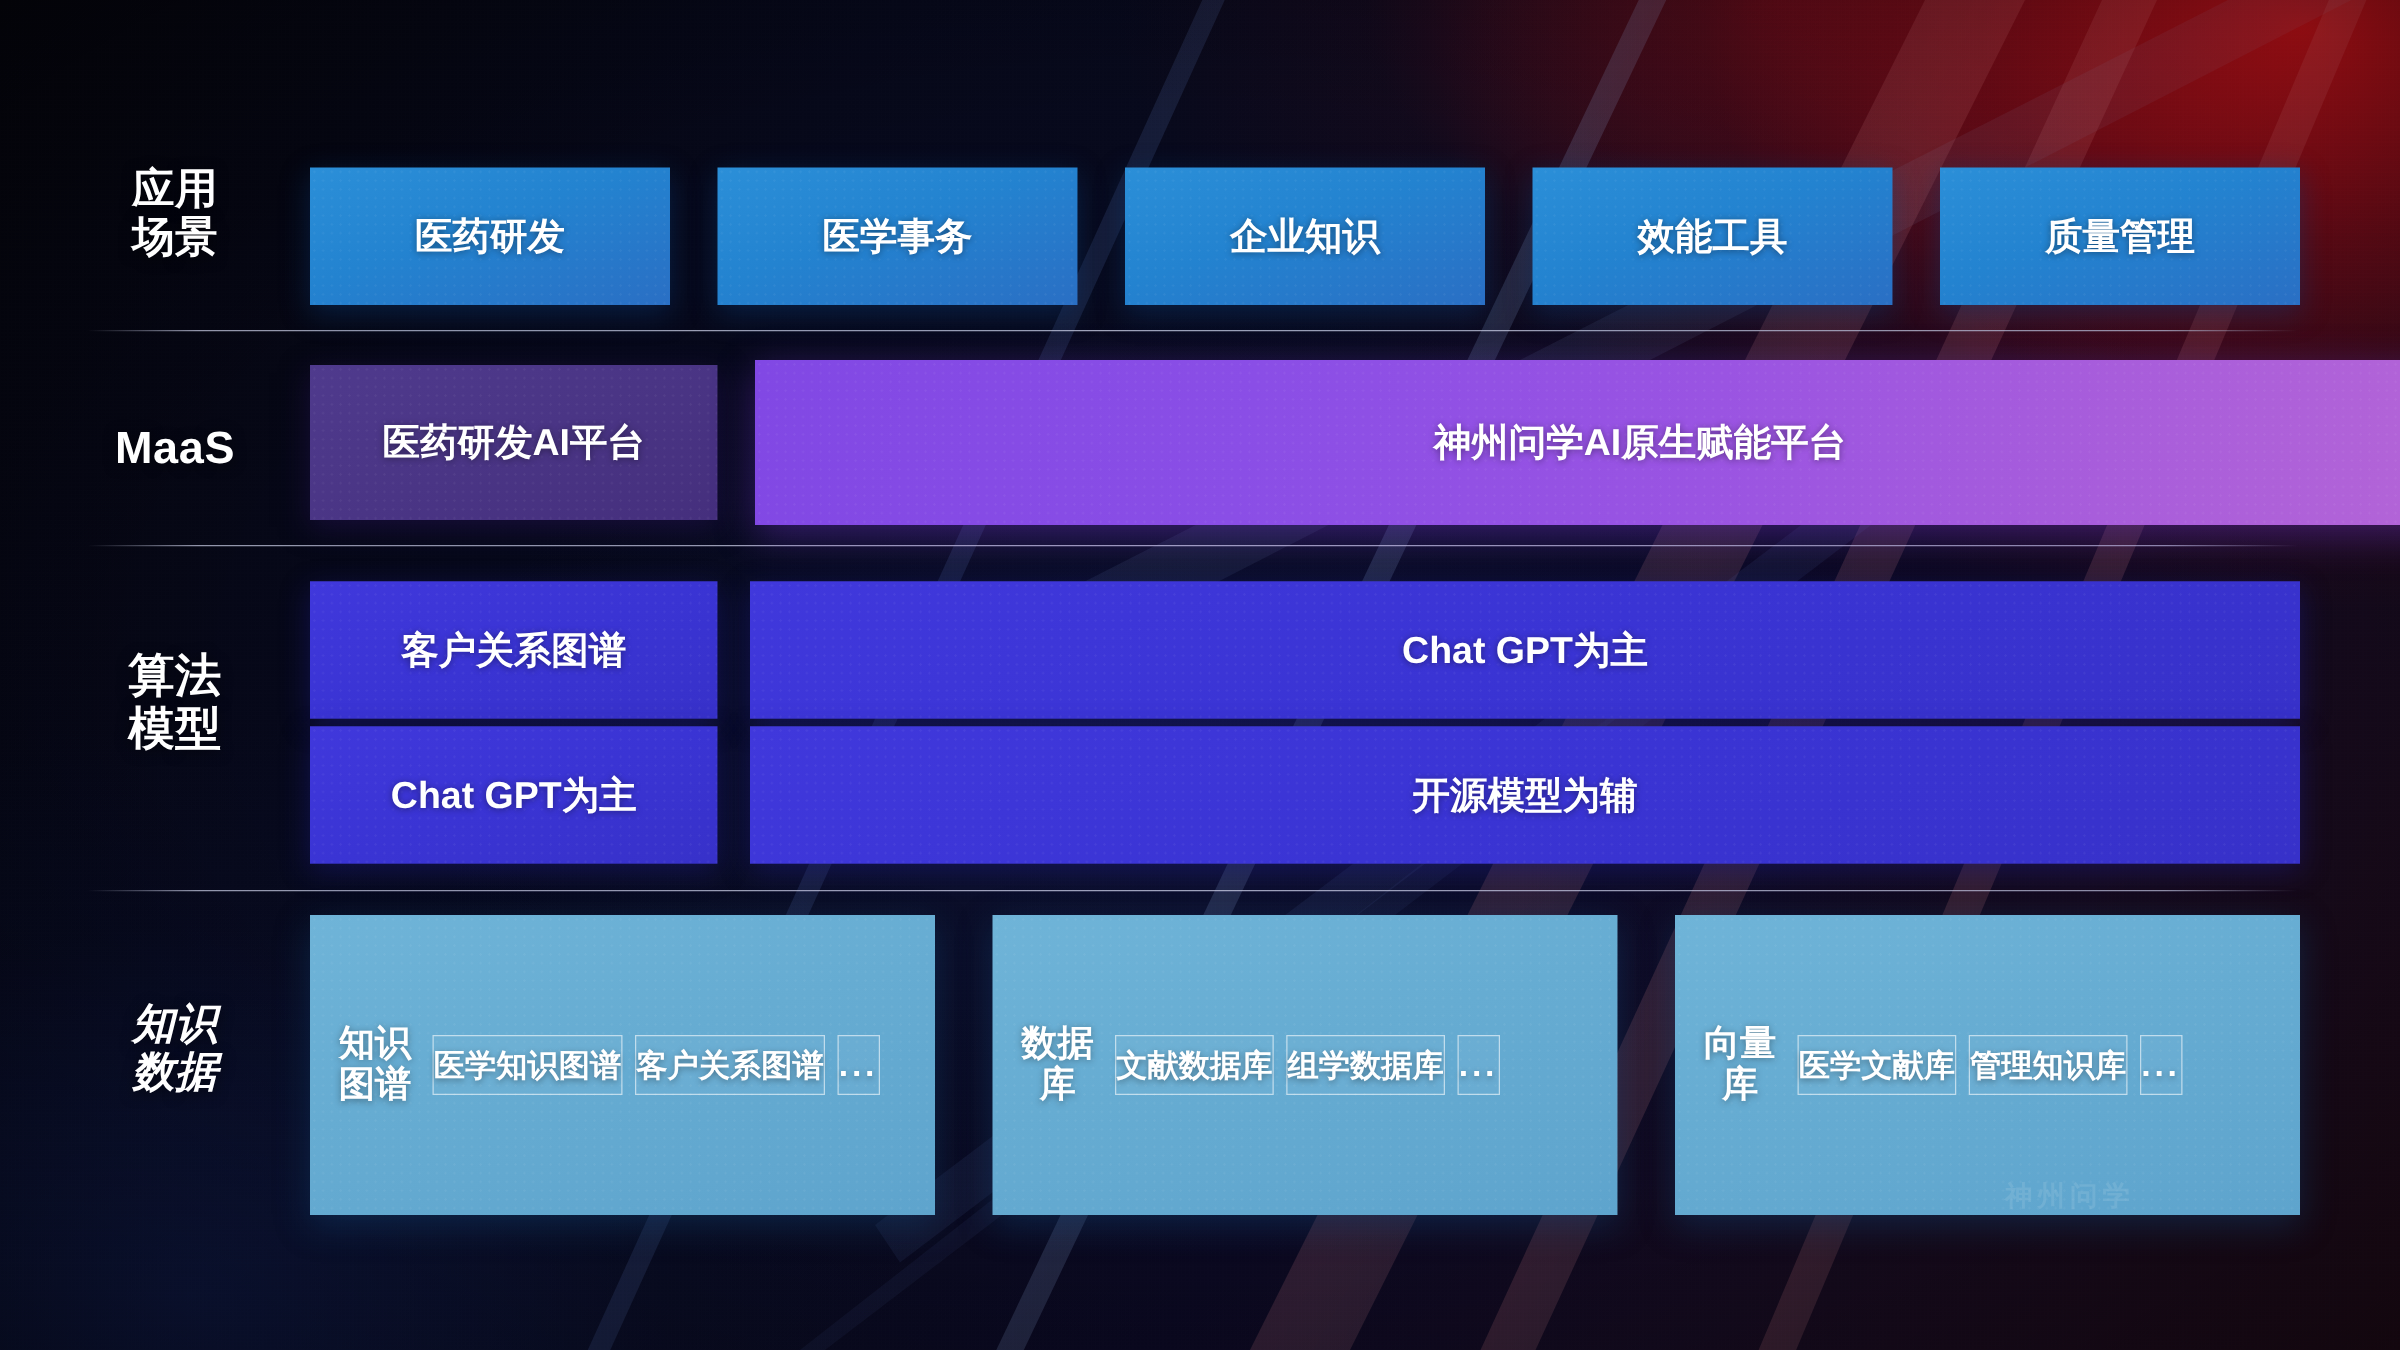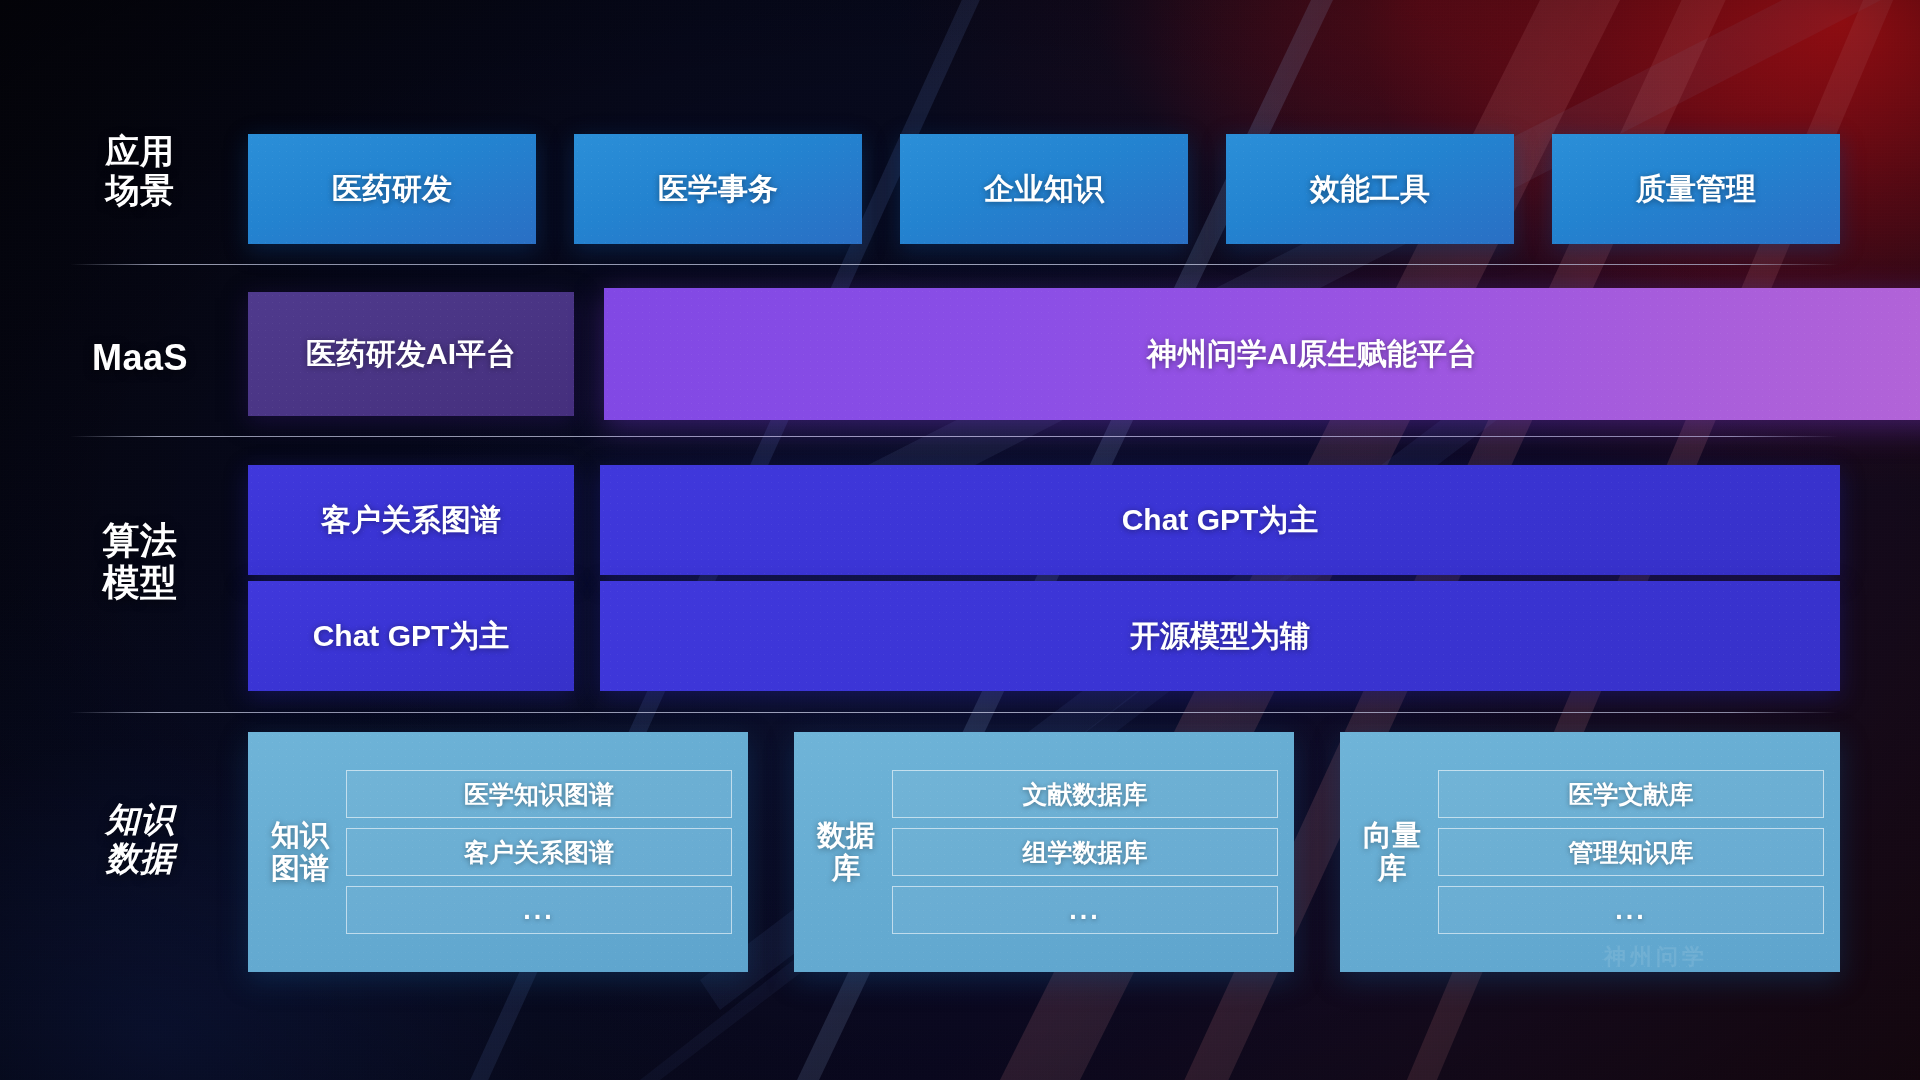--- a/index.html
+++ b/index.html
@@ -111,21 +111,21 @@
   }
   .kpanel-label {
     position:relative; z-index:1;
     width:64px; flex:0 0 64px;
     color:#fff; font-weight:bold; font-size:29px;
     line-height:1.14; text-align:center;
     display:flex; justify-content:center;
     text-shadow:0 1px 6px rgba(0,0,0,.35);
   }
   .kpanel-label span { display:block; }
-  .kpanel-items { position:relative; z-index:1; flex:1; display:flex; flex-direction:column; gap:10px; margin-left:14px; }
+  .kpanel-items { position:relative; z-index:1; flex:1; display:flex; flex-direction:row; gap:10px; margin-left:14px; }
   .kitem {
     height:48px;
     border:1px solid rgba(255,255,255,.58);
     display:flex; align-items:center; justify-content:center;
     color:#fff; font-weight:bold; font-size:25px;
     text-shadow:0 1px 5px rgba(0,0,0,.35);
     background:rgba(255,255,255,.045);
   }
   .kitem.ellipsis { font-size:27px; letter-spacing:3px; }
 

